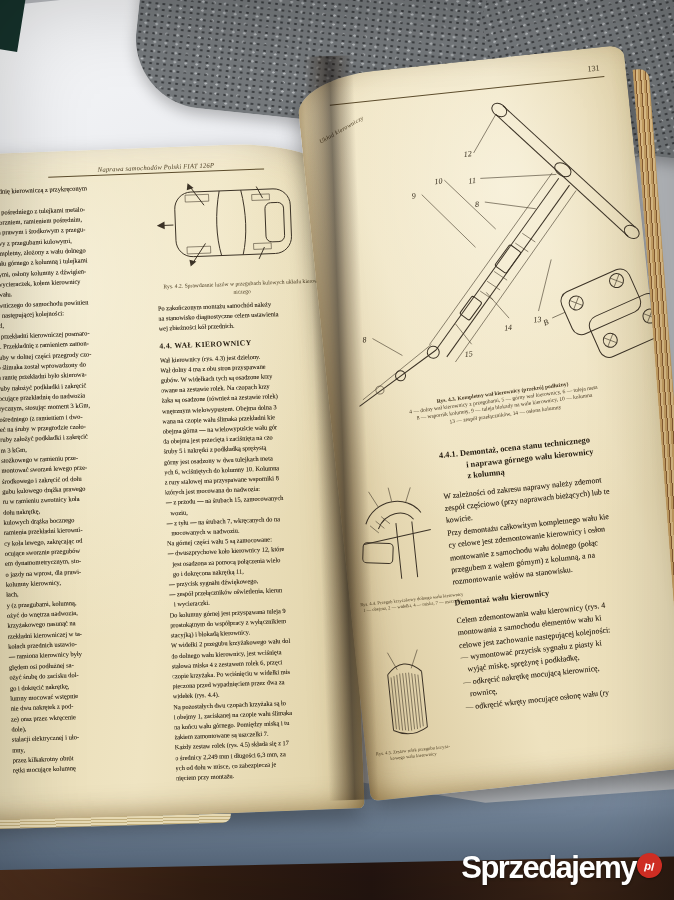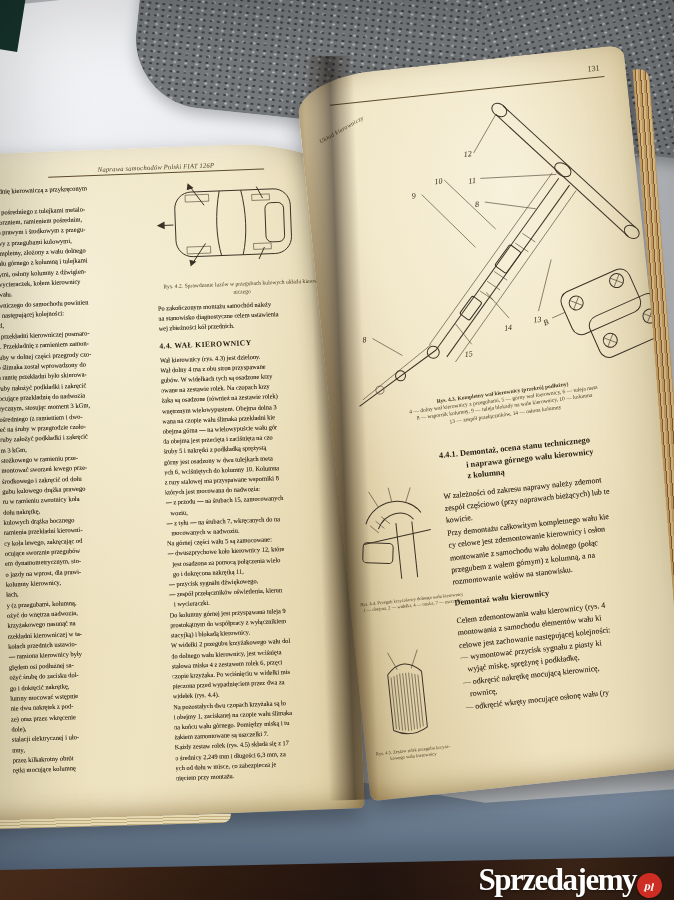--- a/index.html
+++ b/index.html
@@ -87,22 +87,22 @@
   .rp-gap{height:6px;}
   .fig-small{position:absolute;left:-8px;}
   .fig44{top:400px;}
   .fig45{top:560px;}
   .fig-small .fig-caption{font-size:4.6px;line-height:6px;margin:1px 0 0;}
   svg .ln{stroke:#3b3226;stroke-width:1;fill:none;}
   svg .thin{stroke:#4a4030;stroke-width:.6;fill:none;}
   svg .num{font-size:8px;font-style:italic;fill:#352b1c;}
 
   
-  .wm{position:absolute;right:12px;bottom:2px;display:flex;align-items:flex-end;
-    font-family:Liberation Serif, serif;}
+  .wm{position:absolute;right:12px;bottom:14px;display:flex;align-items:center;
+    font-family:Liberation Sans, sans-serif;}
   .wm-text{font-size:31px;font-weight:bold;color:#fff;letter-spacing:-1.5px;
     text-shadow:0 1px 3px rgba(0,0,0,.45);}
   .wm-badge{width:25px;height:25px;border-radius:50%;background:#ce2d23;color:#fff;
     font-size:11px;font-weight:bold;display:flex;align-items:center;justify-content:center;
     margin-left:1px;margin-top:-5px;transform:rotate(14deg);
     box-shadow:0 1px 2px rgba(0,0,0,.4);}
 </style>
 </head>
 <body>
 

